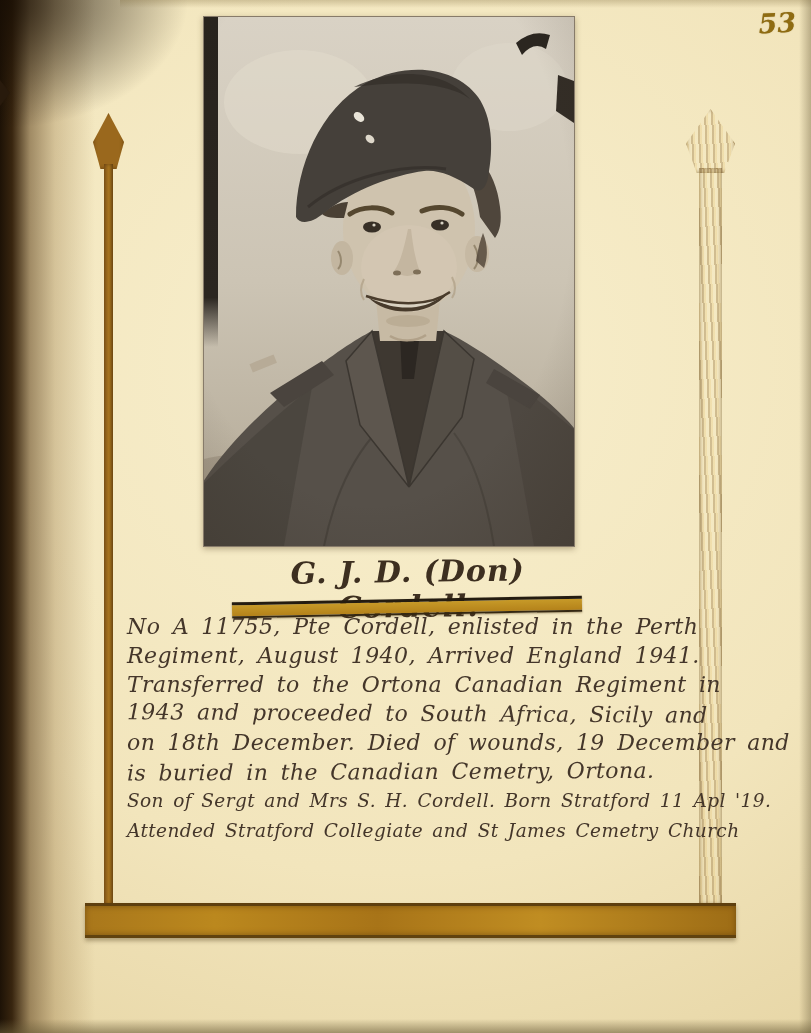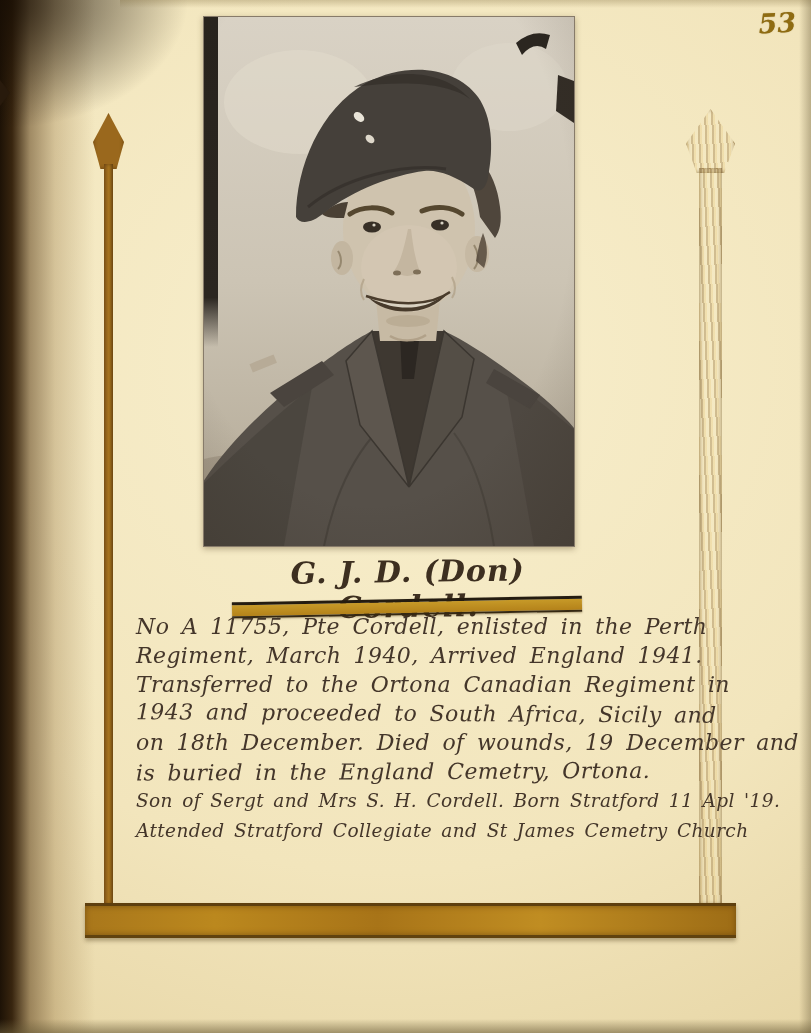--- a/index.html
+++ b/index.html
@@ -47,21 +47,21 @@
   .photo svg{display:block;}
 
   
   .hand{font-family:"DejaVu Serif", serif;font-style:italic;color:#44362a;}
   .title{left:228px;top:554px;width:360px;text-align:center;
     font-size:30px;font-weight:bold;letter-spacing:1px;color:#3d2f20;transform:rotate(-0.8deg);}
   .title-underline{left:232px;top:599px;width:350px;height:11px;
     background:linear-gradient(180deg,#c79a28,#b4821a);
     border-top:3px solid #241c10;border-bottom:2px solid #352812;
     transform:rotate(-1.1deg);box-shadow:0 1px 2px rgba(80,55,15,.4);}
-  .bio{left:136px;top:612px;width:600px;}
+  .bio{left:127px;top:612px;width:600px;}
   .bio .line{white-space:nowrap;font-size:22px;line-height:29px;letter-spacing:.4px;word-spacing:5px;}
   .bio .line:nth-child(4){transform:rotate(.35deg);}
   .bio .line:nth-child(6){transform:rotate(-.3deg);}
   .bio .line.small{font-size:18.5px;line-height:30px;word-spacing:3px;}
 </style>
 </head>
 <body>
 
 <div class="scan">
 
@@ -164,22 +164,22 @@
       <polygon points="354,58 370,64 370,106 352,94" fill="#332d26"></polygon>
       <rect width="370" height="529" fill="url(#vig)"></rect>
     </svg>
   </div>
 
   <div class="abs hand title">G. J. D. (Don) Cordell.</div>
   <div class="abs title-underline"></div>
 
   <div class="abs hand bio">
     <div class="line">No A 11755, Pte Cordell, enlisted in the Perth</div>
-    <div class="line">Regiment, March 1940, Arrived England 1941.</div>
+    <div class="line">Regiment, August 1940, Arrived England 1941.</div>
     <div class="line">Transferred to the Ortona Canadian Regiment in</div>
     <div class="line">1943 and proceeded to South Africa, Sicily and</div>
     <div class="line">on 18th December. Died of wounds, 19 December and</div>
-    <div class="line">is buried in the England Cemetry, Ortona.</div>
+    <div class="line">is buried in the Canadian Cemetry, Ortona.</div>
     <div class="line small">Son of Sergt and Mrs S. H. Cordell. Born Stratford 11 Apl '19.</div>
     <div class="line small">Attended Stratford Collegiate and St James Cemetry Church</div>
   </div>
 
 </div>
 
 </body></html>

